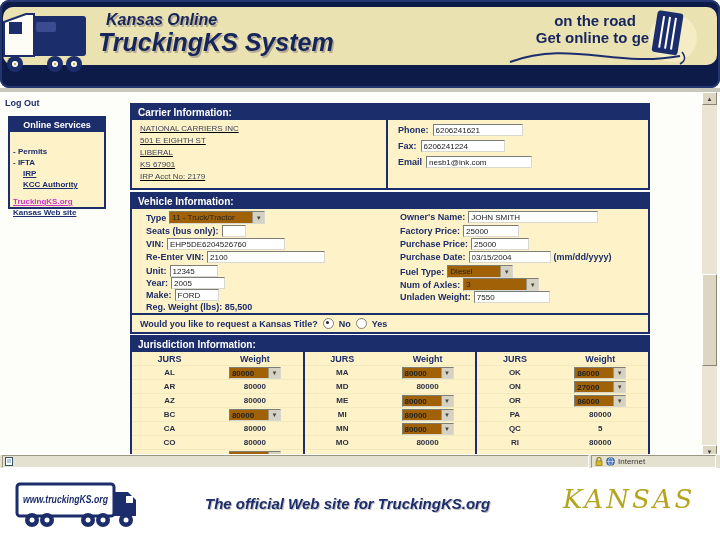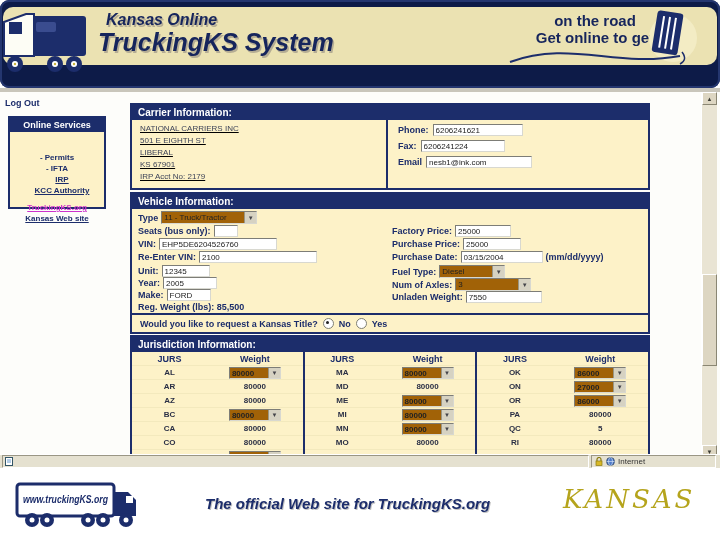--- a/index.html
+++ b/index.html
@@ -21,21 +21,21 @@
 
   
   .browser{position:absolute;left:0;top:88px;width:720px;height:366px;background:#fdfdfa;
            border-top:4px solid #c9c6bb;box-sizing:border-box;overflow:hidden;}
   .logout{position:absolute;left:5px;top:6px;font-size:9px;font-weight:bold;color:#1c2d6b;cursor:pointer;}
 
   .sidebar{position:absolute;left:8px;top:24px;width:98px;height:93px;border:2px solid #1c2d6b;
            background:#fdf2c8;box-sizing:border-box;}
   .side-title{background:#1c2d6b;color:#fff;font-weight:bold;font-size:9px;text-align:center;
            padding:2px 0;}
-  .side-body{padding:20px 3px;text-align:center;}
+  .side-body{padding:14px 3px;}
   .side-item{font-size:8px;font-weight:bold;color:#1c2d6b;line-height:11px;white-space:nowrap;}
   .side-item.indent{padding-left:10px;text-decoration:underline;cursor:pointer;}
   .side-link{font-size:8px;font-weight:bold;line-height:11px;text-decoration:underline;cursor:pointer;white-space:nowrap;}
   .side-link.magenta{color:#cc33cc;margin-top:6px;}
   .side-link.blue{color:#1c2d6b;}
 
   .panel{position:absolute;border:2px solid #1c2d6b;background:#fdf2c8;box-sizing:border-box;}
   .ptitle{background:#1c2d6b;color:#fff;font-weight:bold;font-size:10px;padding:1px 6px;height:13px;line-height:13px;}
 
   
@@ -50,21 +50,21 @@
             font-size:8px;height:12px;padding:0 2px;color:#222;box-sizing:border-box;
             font-family:"Liberation Sans",sans-serif;}
   .dd{display:inline-flex;align-items:stretch;background:#a16207;border:1px solid;
       border-color:#7d7d77 #d8d8d0 #d8d8d0 #7d7d77;height:13px;box-sizing:border-box;cursor:pointer;}
   .ddval{font-size:8px;color:#222;padding:1px 2px;flex:1;overflow:hidden;white-space:nowrap;}
   .ddbtn{width:11px;background:#d6d2c2;border-left:1px solid #9a9684;color:#44444a;font-size:6px;
          display:flex;align-items:center;justify-content:center;}
 
   
   .veh-body{position:relative;height:104px;}
-  .vrow{position:absolute;display:flex;align-items:center;gap:3px;white-space:nowrap;}
+  .vrow{position:absolute;display:flex;align-items:center;gap:3px;white-space:nowrap;margin-left:8px;}
   .veh-question{display:flex;align-items:center;gap:5px;border-top:2px solid #1c2d6b;height:17px;padding:0 8px;}
   .radio{position:relative;width:9px;height:9px;border:1px solid #808074;border-radius:50%;
          background:#fff;display:inline-block;cursor:pointer;}
   .radio.sel::after{content:"";position:absolute;left:2px;top:2px;width:3px;height:3px;border-radius:50%;background:#222;}
 
   
   .jwrap{display:flex;height:110px;}
   .jgroup{flex:1;}
   .jdivider{width:2px;background:#1c2d6b;}
   .jrow{display:flex;height:13px;align-items:center;border-bottom:1px solid #f3e9bd;}
@@ -220,20 +220,24 @@
           <input class="win" style="width: 54px;" readonly="" value="2005">
         </div>
         <div class="vrow" style="left:6px;top:80px;">
           <span class="label">Make:</span>
           <input class="win" style="width: 44px;" readonly="" value="FORD">
         </div>
         <div class="vrow" style="left:6px;top:93px;">
           <span class="label">Reg. Weight (lbs): 85,500</span>
         </div>
 
+        <div class="vrow" style="left:260px;top:2px;">
+          <span class="label">Owner's Name:</span>
+          <input class="win" style="width: 130px;" readonly="" value="JOHN SMITH">
+        </div>
         <div class="vrow" style="left:260px;top:16px;">
           <span class="label">Factory Price:</span>
           <input class="win" style="width: 56px;" readonly="" value="25000">
         </div>
         <div class="vrow" style="left:260px;top:29px;">
           <span class="label">Purchase Price:</span>
           <input class="win" style="width: 58px;" readonly="" value="25000">
         </div>
         <div class="vrow" style="left:260px;top:42px;">
           <span class="label">Purchase Date:</span>

